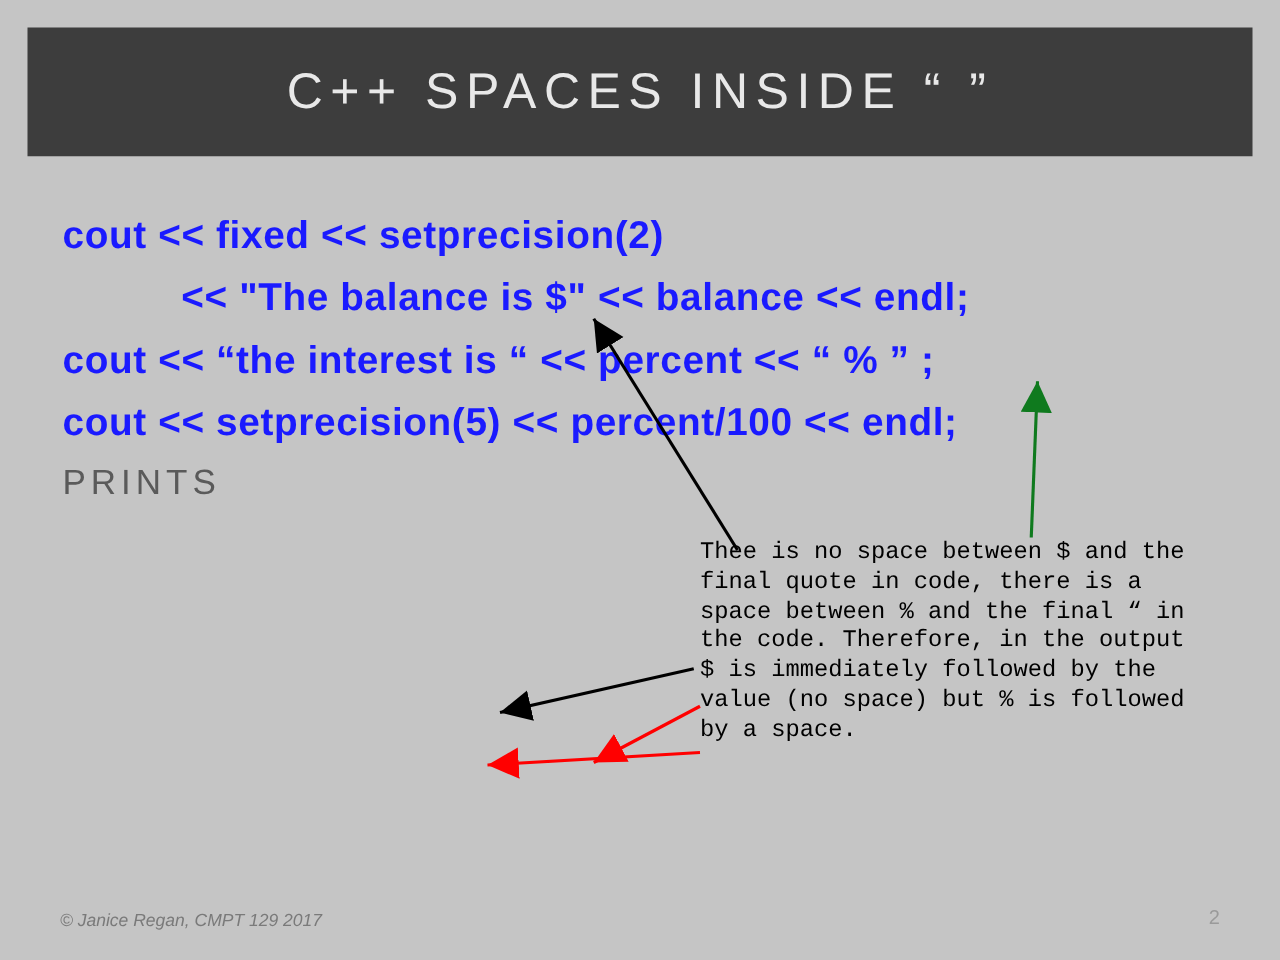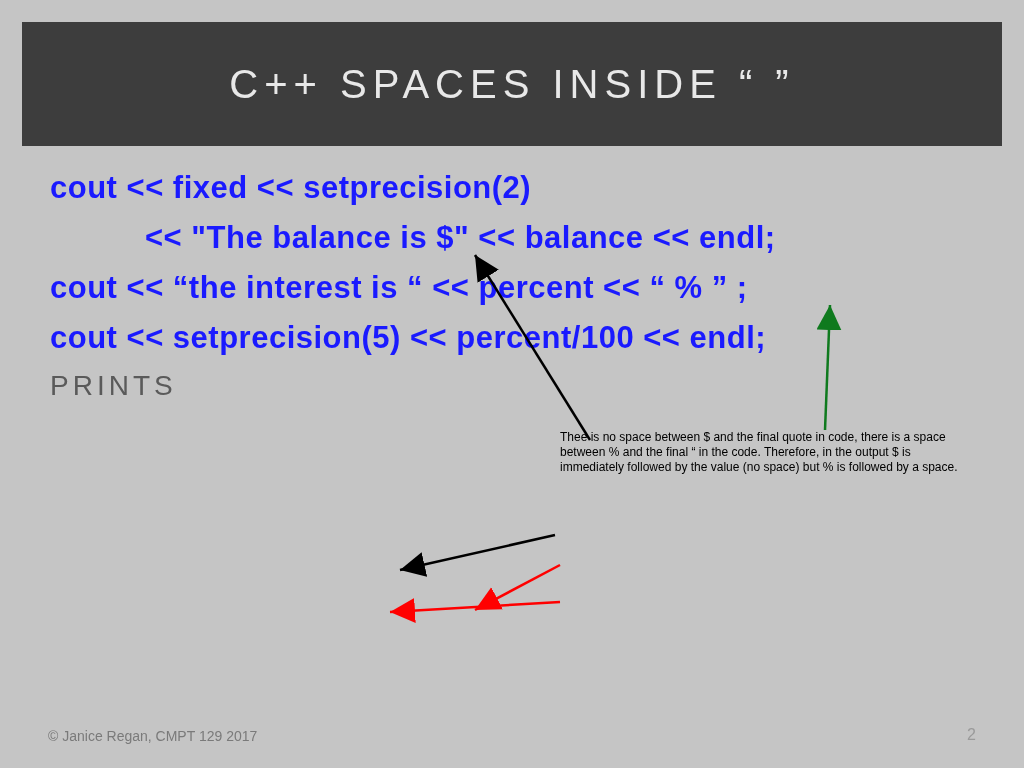--- a/index.html
+++ b/index.html
@@ -1,26 +1,26 @@
 <!DOCTYPE html>
 <html><head>
 <meta charset="utf-8">
 <style>
   * { margin: 0; padding: 0; box-sizing: border-box; }
   body { width: 1024px; height: 768px; background: #c5c5c5; font-family: Arial, sans-serif; position: relative; overflow: hidden; }
   .outer-border { position: absolute; top: 6px; left: 6px; right: 6px; bottom: 6px; background: #c5c5c5; }
-  .title-bar { position: absolute; top: 22px; left: 22px; right: 22px; height: 124px; background: #3d3d3d; display: flex; align-items: center; justify-content: center; }
+  .title-bar { position: absolute; top: 22px; left: 22px; right: 22px; height: 103px; background: #3d3d3d; display: flex; align-items: center; justify-content: center; }
   .title-text { color: #e8e8e8; font-size: 40px; letter-spacing: 6px; font-weight: 400; }
   .content { position: absolute; top: 170px; left: 50px; right: 50px; bottom: 50px; }
   .code-line { color: #1a1aff; font-weight: bold; font-size: 31px; letter-spacing: 0.5px; margin-bottom: 14px; }
   .code-indent { padding-left: 95px; }
   .prints-label { color: #5a5a5a; font-size: 28px; letter-spacing: 4px; font-weight: 400; margin-bottom: 8px; }
   .output-line { color: #1a1aff; font-weight: bold; font-size: 23px; padding-left: 85px; margin-bottom: 6px; }
-  .explain-box { position: absolute; top: 430px; left: 560px; width: 400px; font-size: 12px; color: #000; line-height: 1.25; font-family: Liberation Sans, sans-serif; }
-  .copyright { position: absolute; bottom: 24px; left: 48px; color: #7a7a7a; font-size: 14px; }
+  .explain-box { position: absolute; top: 430px; left: 560px; width: 400px; font-size: 19px; color: #000; line-height: 1.25; font-family: Liberation Mono, monospace; }
+  .copyright { position: absolute; bottom: 24px; left: 48px; color: #7a7a7a; font-size: 14px; font-style: italic; }
   .page-num { position: absolute; bottom: 24px; right: 48px; color: #9a9a9a; font-size: 16px; }
   svg.arrows { position: absolute; top: 0; left: 0; width: 1024px; height: 768px; pointer-events: none; }
 </style>
 </head>
 <body>
 
 <div class="outer-border"></div>
 
 <div class="title-bar">
   <div class="title-text">C++      SPACES INSIDE “ ”</div>

